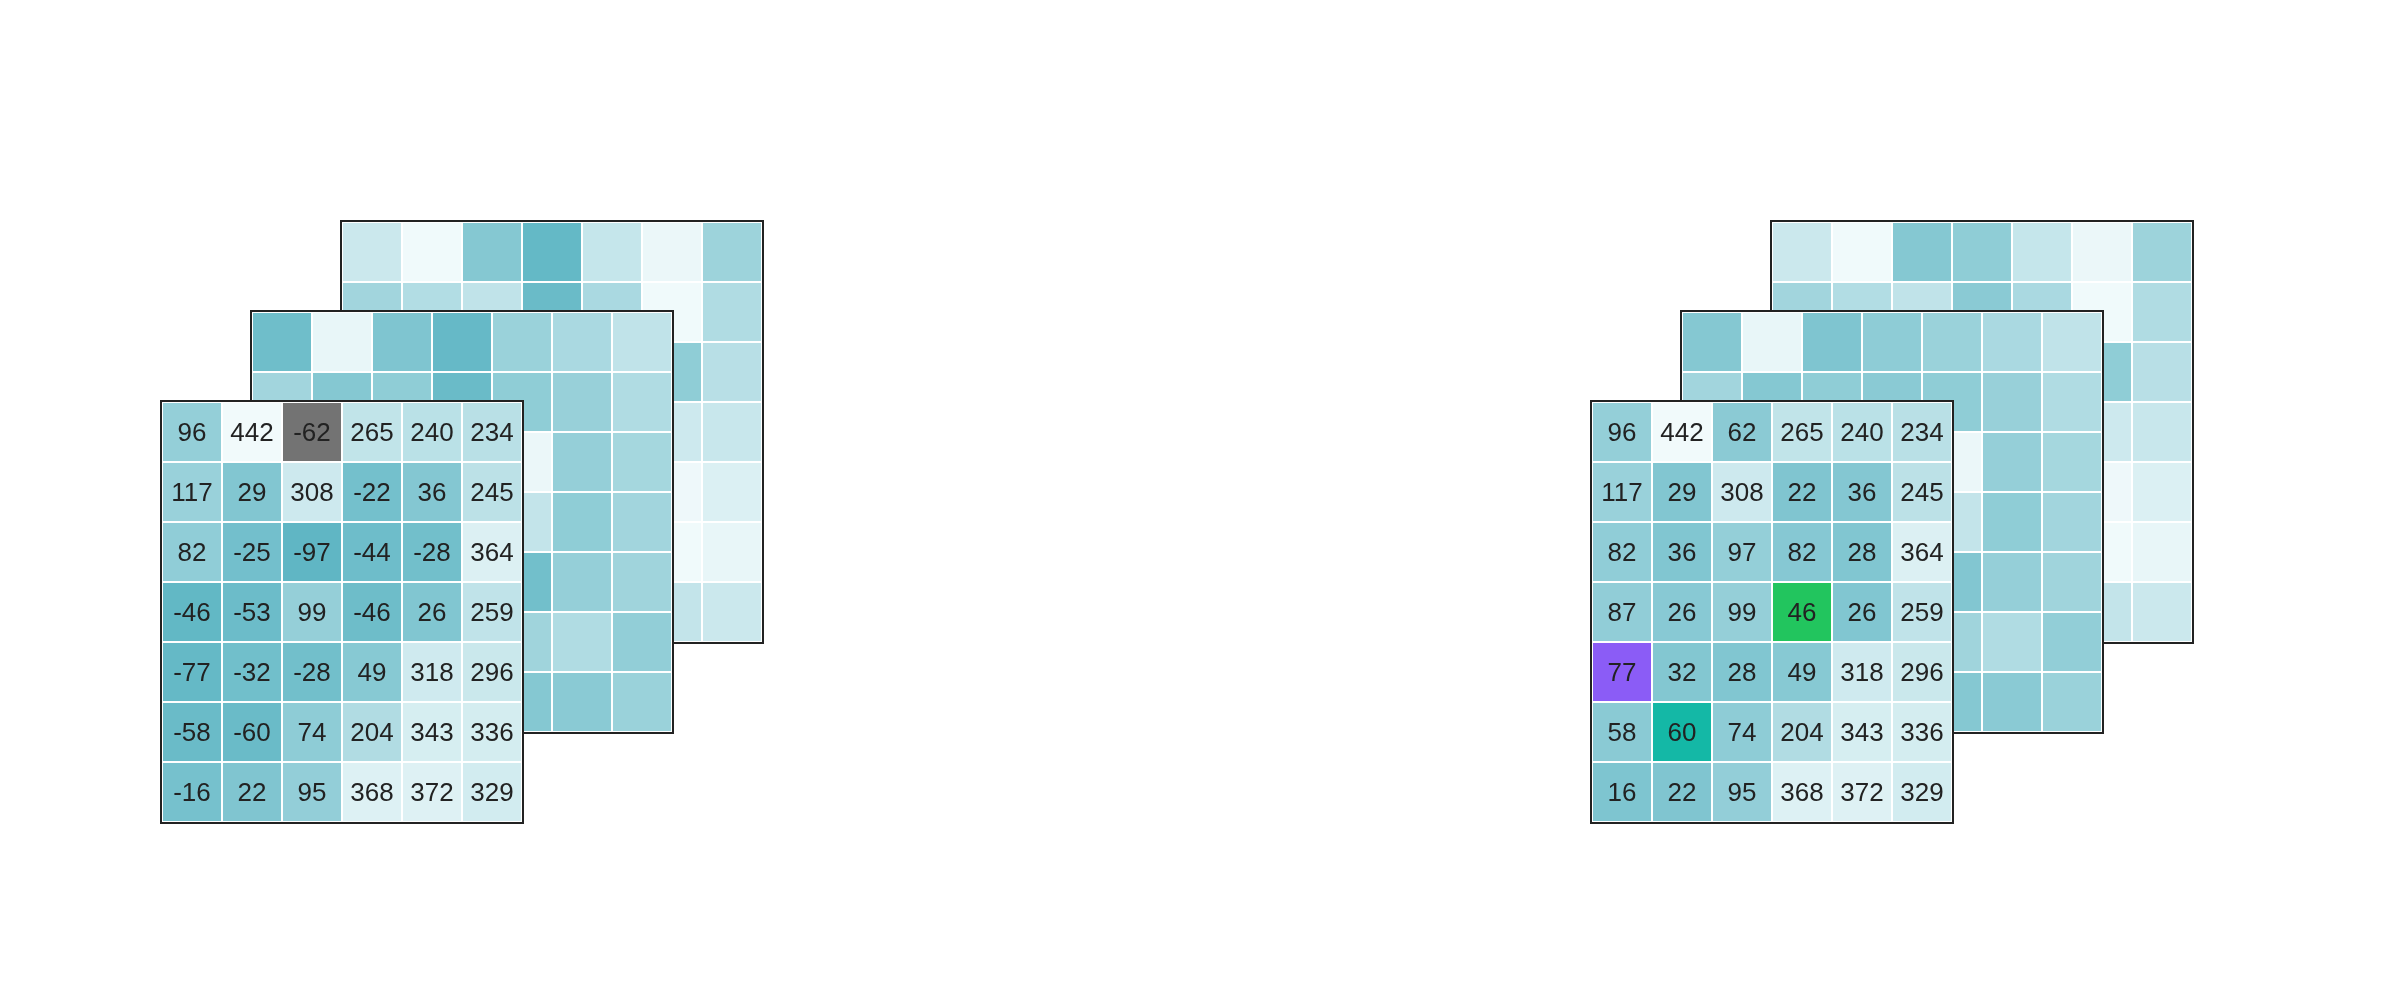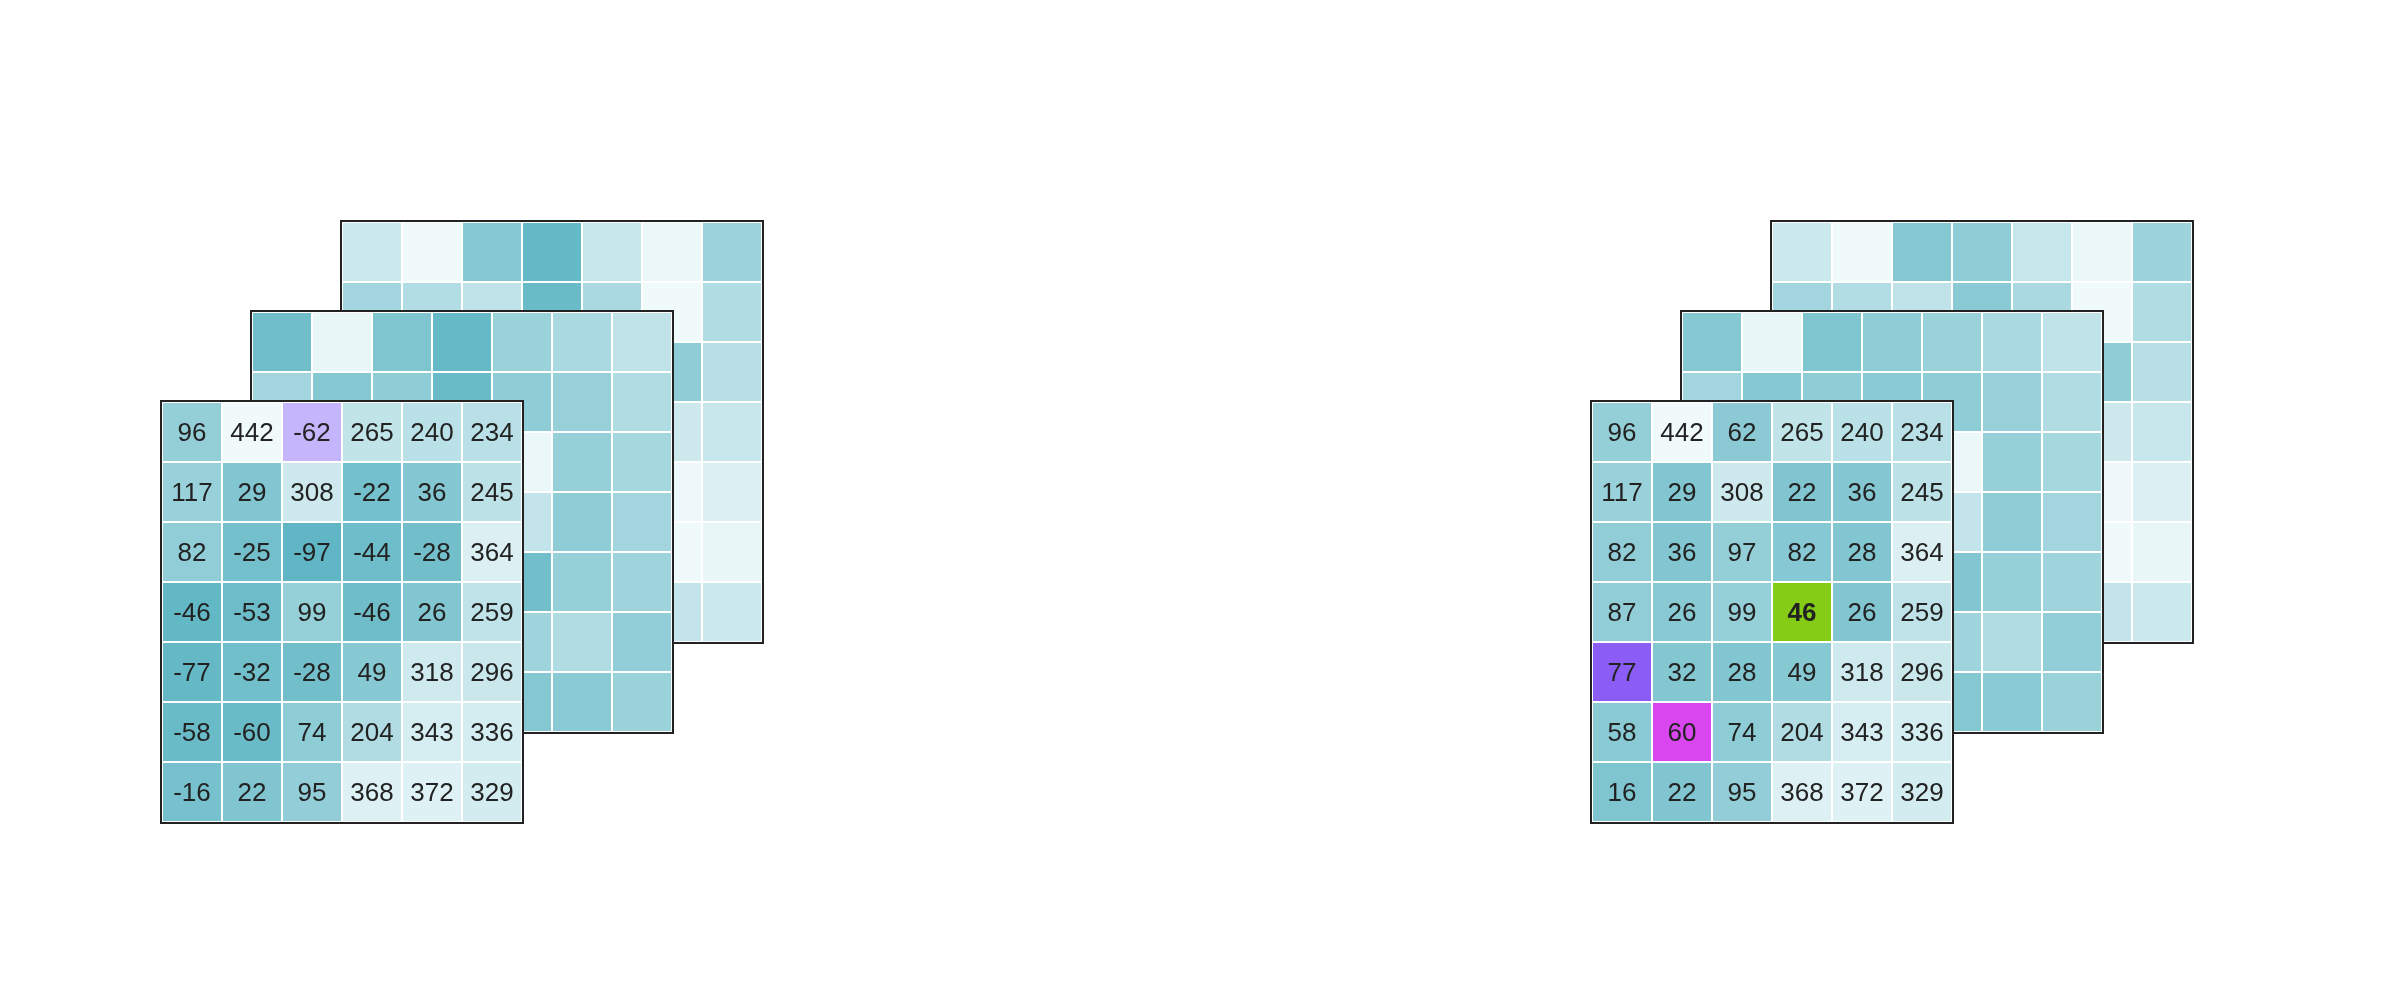--- a/index.html
+++ b/index.html
@@ -163,21 +163,21 @@
         <div class="cell" style="background: rgb(162, 213, 221);"></div>
         <div class="cell" style="background: rgb(211, 236, 240);"></div>
         <div class="cell" style="background: rgb(143, 205, 214);"></div>
         <div class="cell" style="background: rgb(133, 200, 210);"></div>
         <div class="cell" style="background: rgb(138, 202, 212);"></div>
         <div class="cell" style="background: rgb(154, 210, 218);"></div>
       </div>
     <div class="layer" id="left-front" style="grid-template-rows: repeat(7, 60px); grid-template-columns: repeat(6, 60px); width: 360px; height: 420px; left: 0px; top: 180px;">
         <div class="cell" style="background: rgb(148, 207, 216);">96</div>
         <div class="cell" style="background: rgb(241, 250, 251);">442</div>
-        <div class="cell" style="background: #c4b5fd;">-62</div>
+        <div class="cell" style="background: #737373;">-62</div>
         <div class="cell" style="background: rgb(193, 228, 233);">265</div>
         <div class="cell" style="background: rgb(186, 225, 231);">240</div>
         <div class="cell" style="background: rgb(185, 224, 230);">234</div>
         <div class="cell" style="background: rgb(153, 209, 218);">117</div>
         <div class="cell" style="background: rgb(130, 198, 209);">29</div>
         <div class="cell" style="background: rgb(205, 233, 238);">308</div>
         <div class="cell" style="background: rgb(116, 192, 204);">-22</div>
         <div class="cell" style="background: rgb(132, 199, 210);">36</div>
         <div class="cell" style="background: rgb(188, 225, 231);">245</div>
         <div class="cell" style="background: rgb(144, 205, 215);">82</div>
@@ -332,31 +332,31 @@
         <div class="cell" style="background: rgb(188, 225, 231);">245</div>
         <div class="cell" style="background: rgb(144, 205, 215);">82</div>
         <div class="cell" style="background: rgb(129, 198, 209);">36</div>
         <div class="cell" style="background: rgb(148, 207, 216);">97</div>
         <div class="cell" style="background: rgb(134, 200, 211);">82</div>
         <div class="cell" style="background: rgb(129, 198, 209);">28</div>
         <div class="cell" style="background: rgb(220, 240, 243);">364</div>
         <div class="cell" style="background: rgb(145, 205, 215);">87</div>
         <div class="cell" style="background: rgb(136, 201, 212);">26</div>
         <div class="cell" style="background: rgb(149, 207, 216);">99</div>
-        <div class="cell" style="background: #84cc16; font-weight: bold;">46</div>
+        <div class="cell" style="background: #22c55e;">46</div>
         <div class="cell" style="background: rgb(129, 198, 209);">26</div>
         <div class="cell" style="background: rgb(192, 227, 233);">259</div>
         <div class="cell" style="background: #8b5cf6;">77</div>
         <div class="cell" style="background: rgb(131, 199, 209);">32</div>
         <div class="cell" style="background: rgb(129, 198, 209);">28</div>
         <div class="cell" style="background: rgb(135, 201, 211);">49</div>
         <div class="cell" style="background: rgb(207, 234, 239);">318</div>
         <div class="cell" style="background: rgb(202, 232, 236);">296</div>
         <div class="cell" style="background: rgb(138, 202, 212);">58</div>
-        <div class="cell" style="background: #d946ef;">60</div>
+        <div class="cell" style="background: #14b8a6;">60</div>
         <div class="cell" style="background: rgb(142, 204, 214);">74</div>
         <div class="cell" style="background: rgb(177, 220, 227);">204</div>
         <div class="cell" style="background: rgb(214, 238, 241);">343</div>
         <div class="cell" style="background: rgb(212, 237, 240);">336</div>
         <div class="cell" style="background: rgb(126, 197, 208);">16</div>
         <div class="cell" style="background: rgb(128, 197, 208);">22</div>
         <div class="cell" style="background: rgb(147, 206, 216);">95</div>
         <div class="cell" style="background: rgb(221, 241, 244);">368</div>
         <div class="cell" style="background: rgb(222, 241, 244);">372</div>
         <div class="cell" style="background: rgb(210, 236, 240);">329</div>

